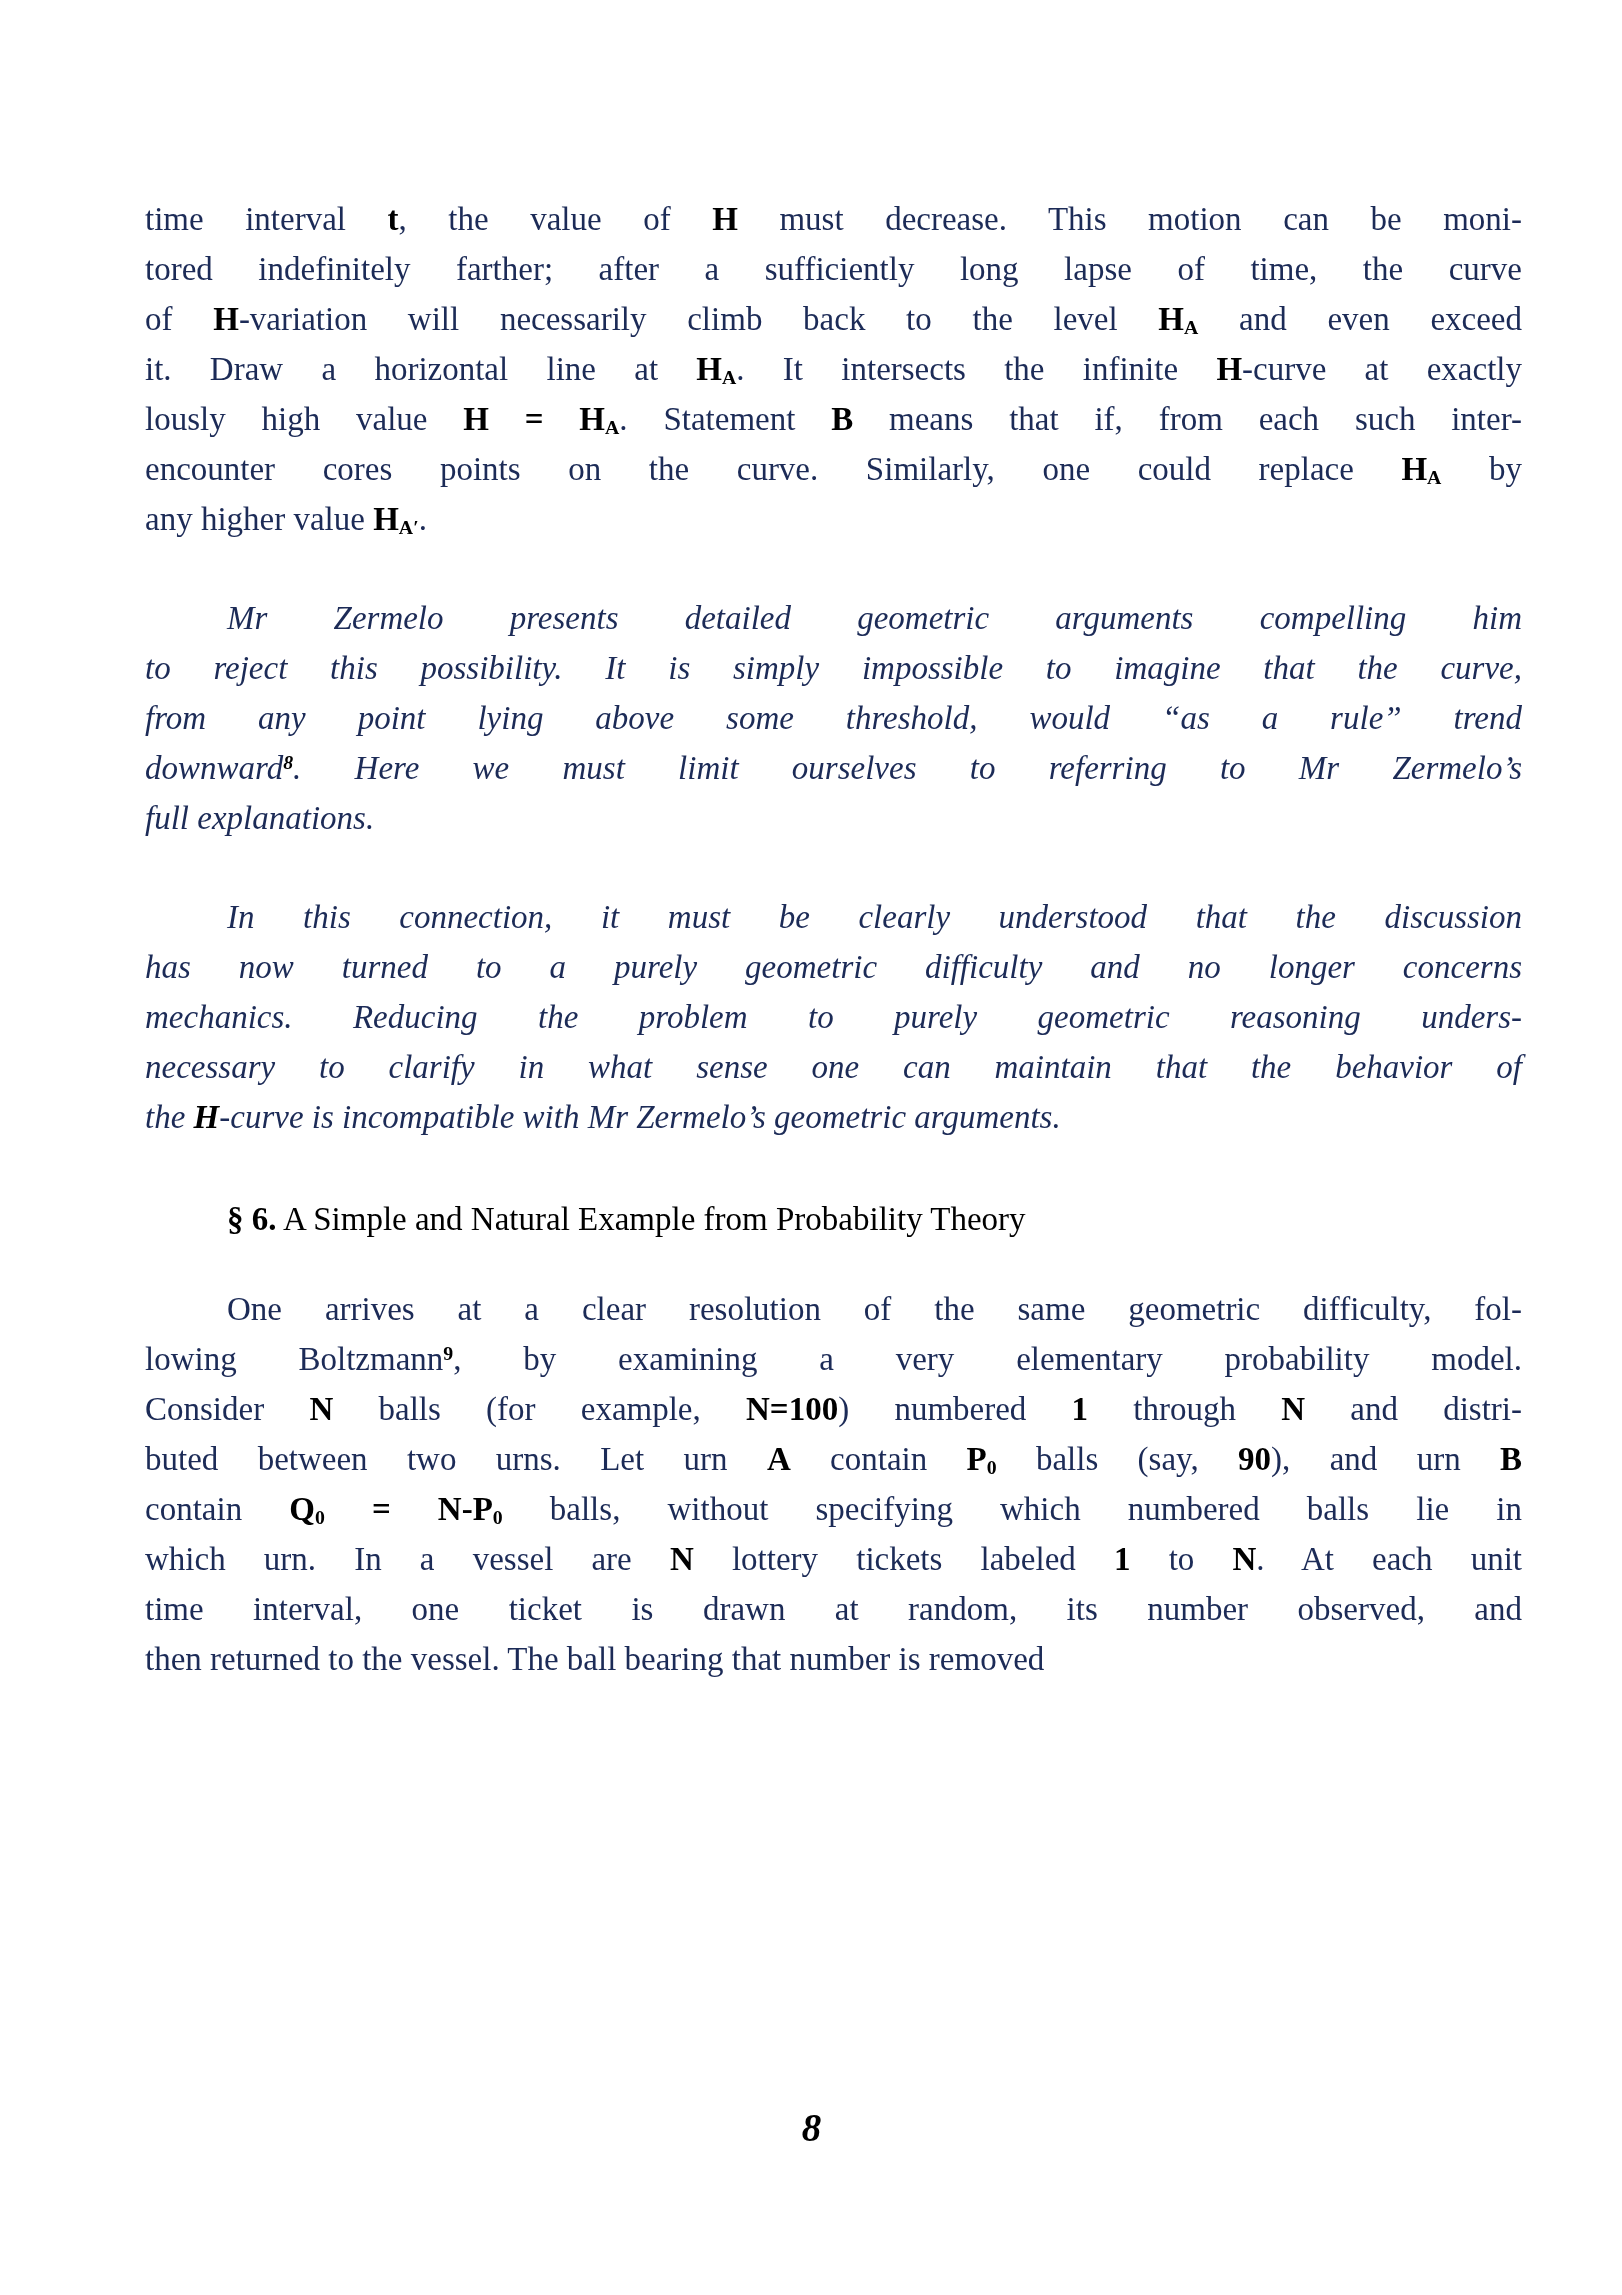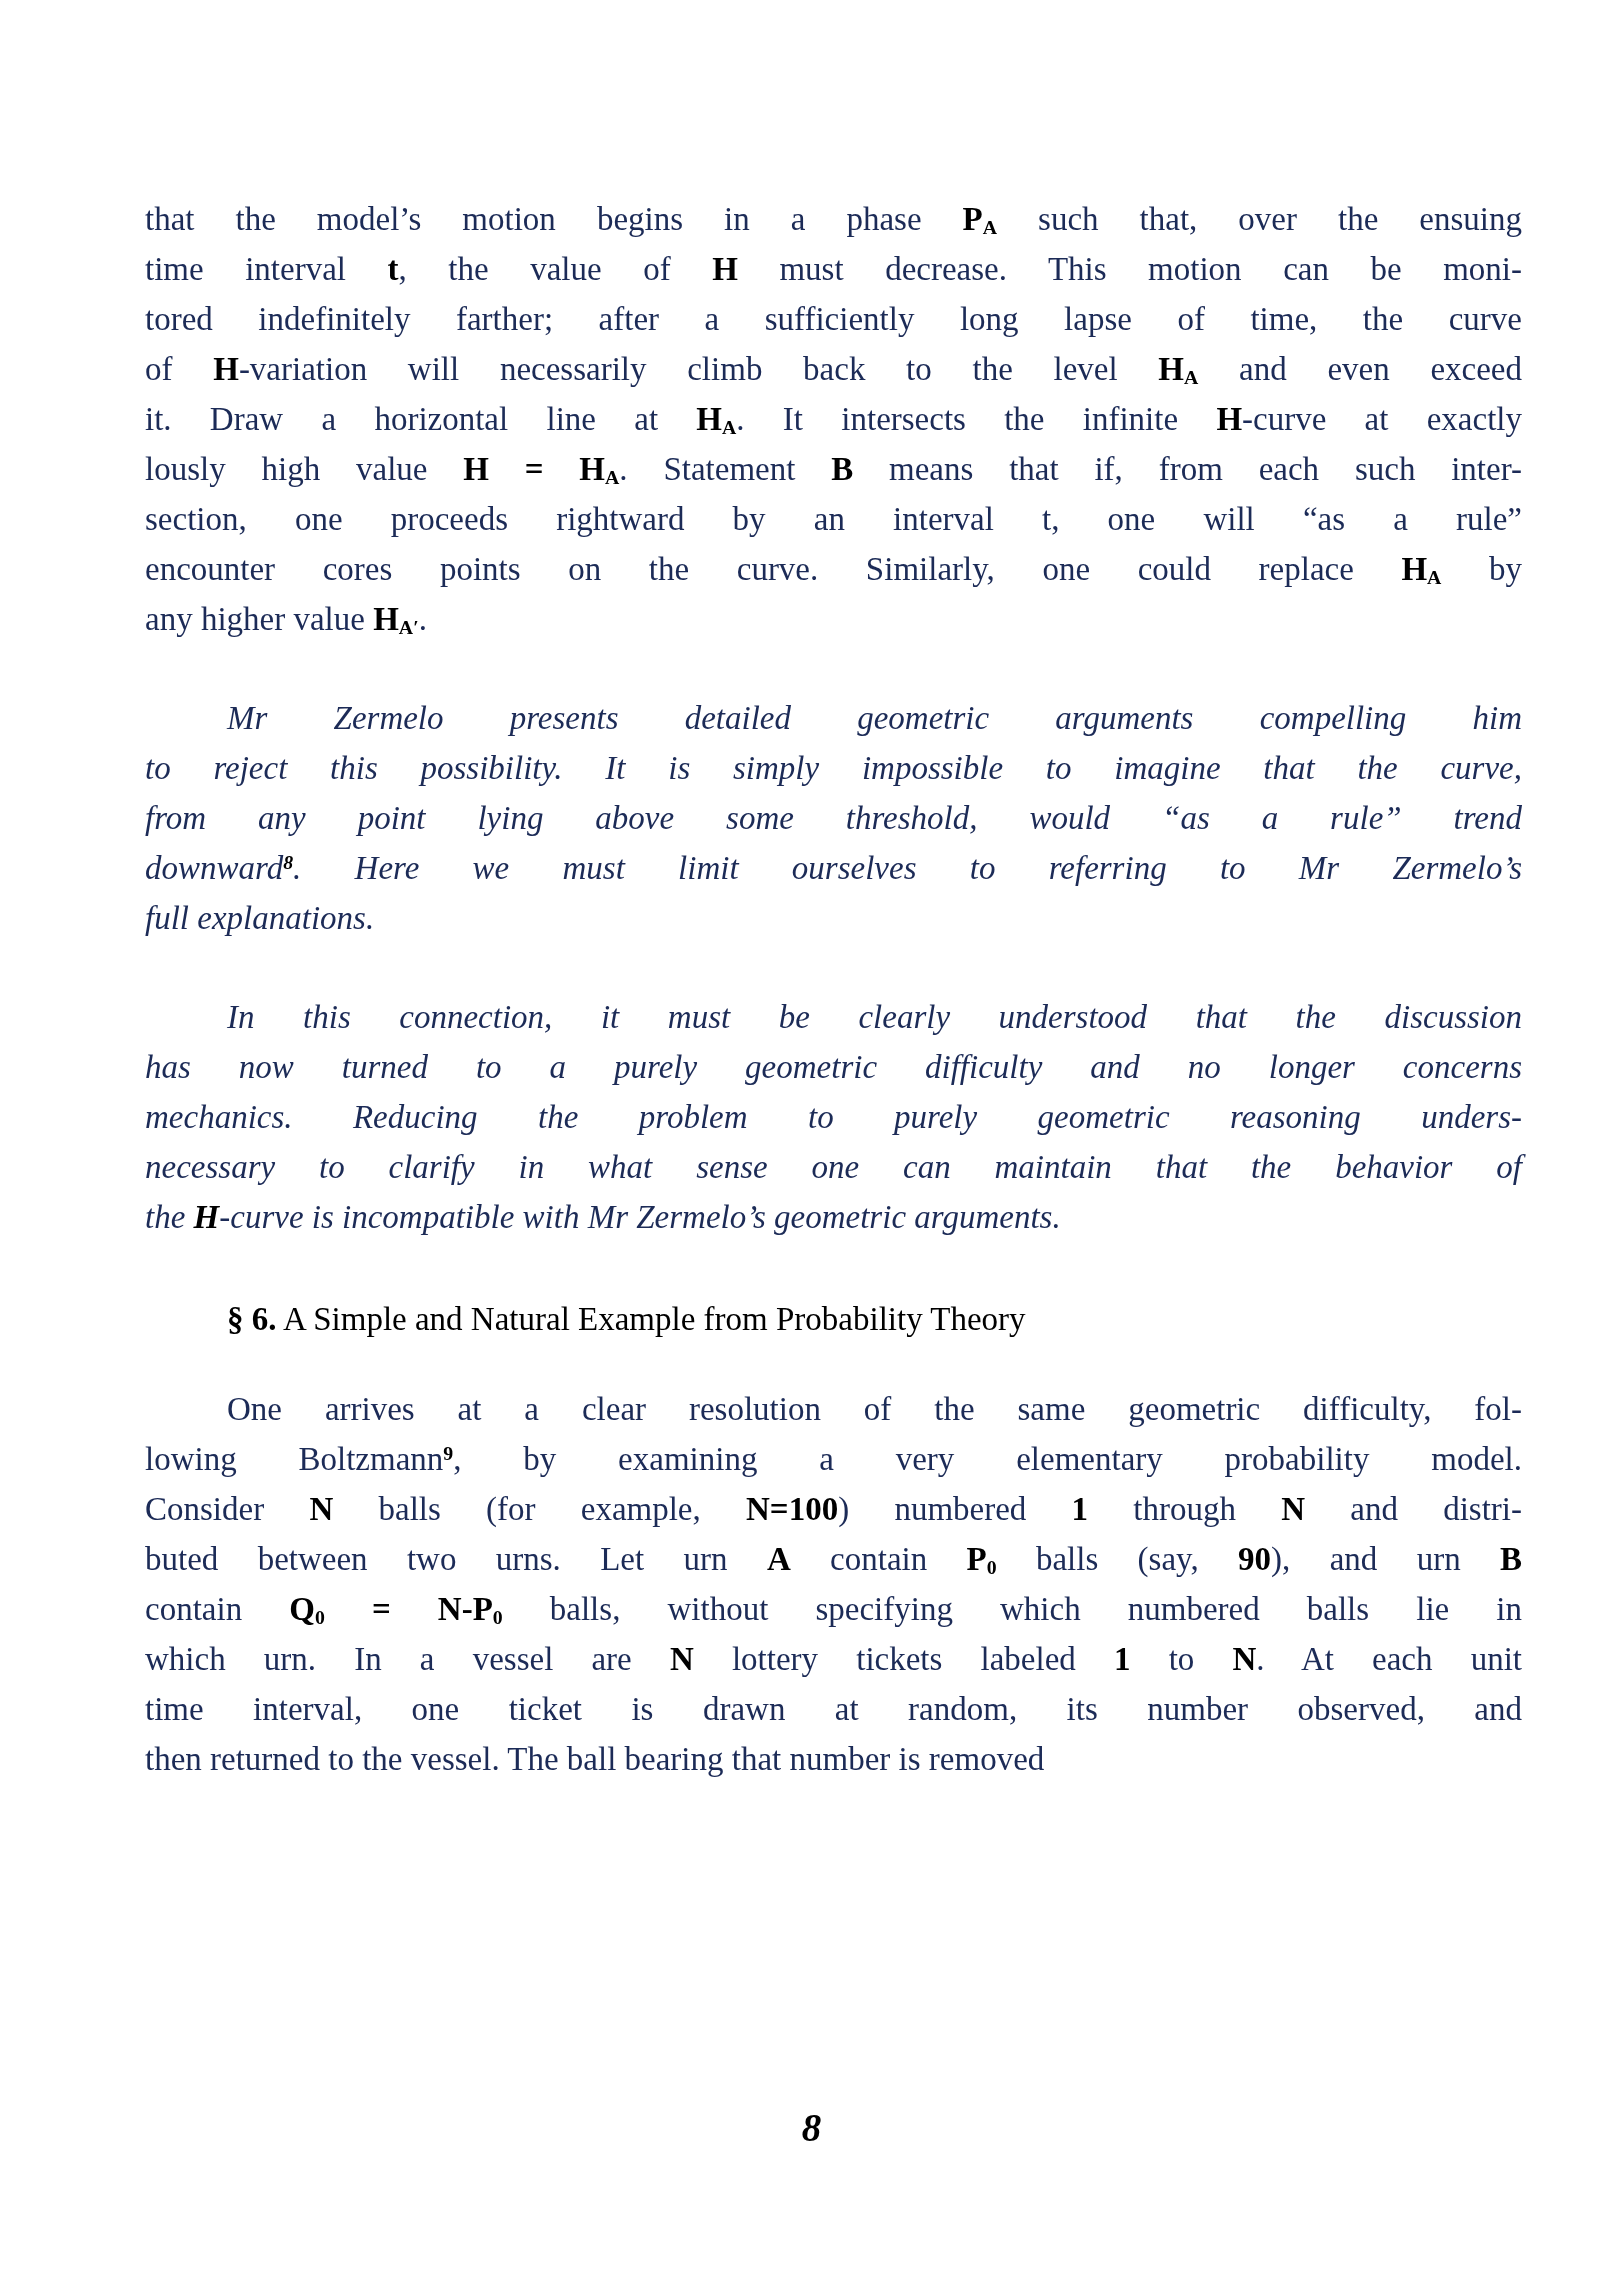--- a/index.html
+++ b/index.html
@@ -62,27 +62,25 @@
     line-height: 1;
     font-style: italic;
     font-weight: 600;
   }
 </style>
 </head>
 <body>
 
 <main class="page-body">
     <div class="paragraph">
-      <div class="line"><span>that the model’s motion begins in a phase </span><b>P</b><b><sub>A</sub></b><span> such that, over the ensuing</span></div>
       <div class="line"><span>time interval </span><b>t</b><span>, the value of </span><b>H</b><span> must decrease. This motion can be moni-</span></div>
       <div class="line"><span>tored indefinitely farther; after a sufficiently long lapse of time, the curve</span></div>
       <div class="line"><span>of </span><b>H</b><span>-variation will necessarily climb back to the level </span><b>H</b><b><sub>A</sub></b><span> and even exceed</span></div>
       <div class="line"><span>it. Draw a horizontal line at </span><b>H</b><b><sub>A</sub></b><span>. It intersects the infinite </span><b>H</b><span>-curve at exactly</span></div>
       <div class="line"><span>lously high value </span><b>H = H</b><b><sub>A</sub></b><span>. Statement </span><b>B</b><span> means that if, from each such inter-</span></div>
-      <div class="line"><span>section, one proceeds rightward by an interval t, one will “as a rule”</span></div>
       <div class="line"><span>encounter cores points on the curve. Similarly, one could replace </span><b>H</b><b><sub>A</sub></b><span> by</span></div>
       <div class="line last"><span>any higher value </span><b>H</b><b><sub>A′</sub></b><span>.</span></div>
     </div>
     <div class="paragraph indent">
       <div class="line"><span>Mr Zermelo presents detailed geometric arguments compelling him</span></div>
       <div class="line"><span>to reject this possibility. It is simply impossible to imagine that the curve,</span></div>
       <div class="line"><span>from any point lying above some threshold, would “as a rule” trend</span></div>
       <div class="line"><span>downward</span><b><sup>8</sup></b><span>. Here we must limit ourselves to referring to Mr Zermelo’s</span></div>
       <div class="line last"><span>full explanations.</span></div>
     </div>

